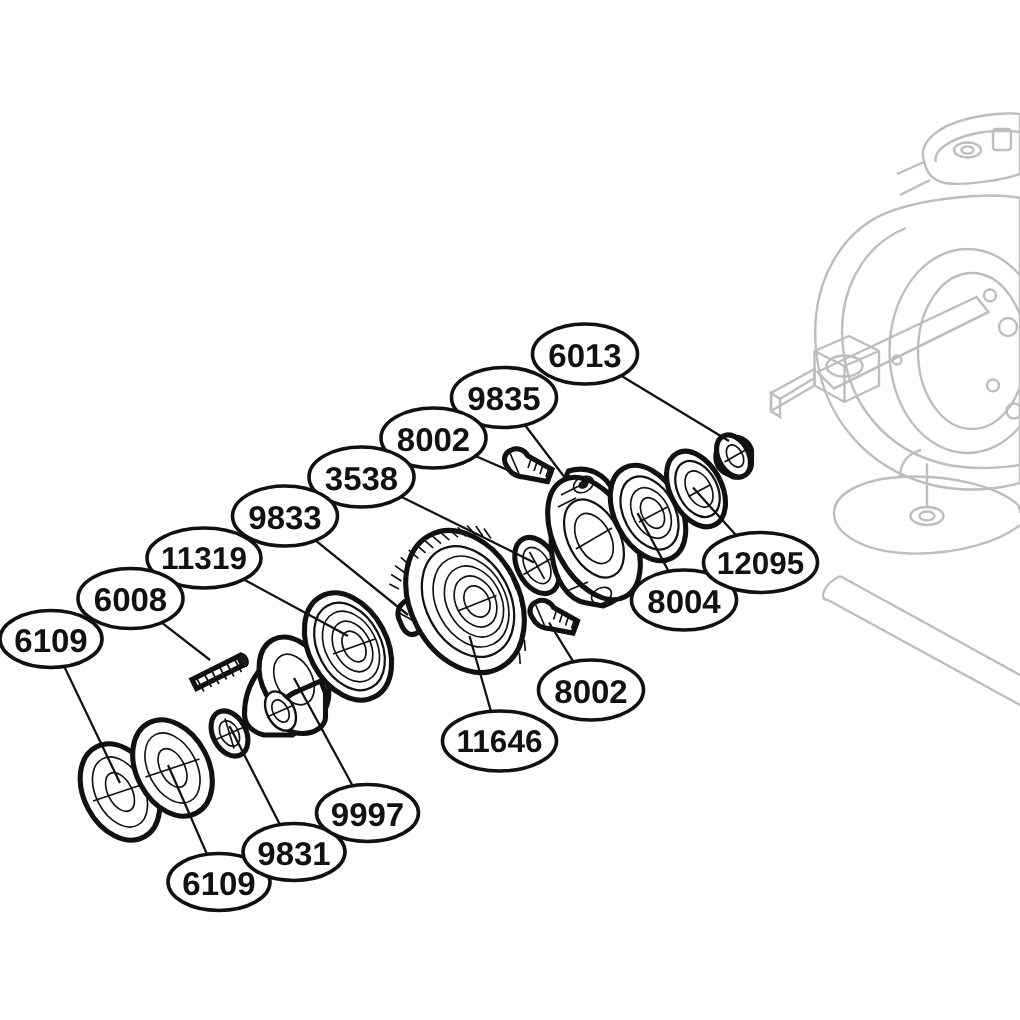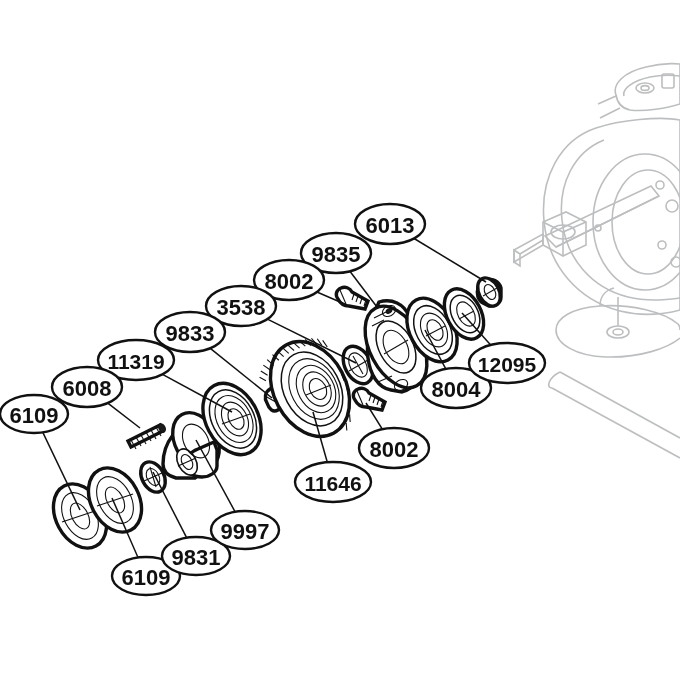--- a/index.html
+++ b/index.html
@@ -2,21 +2,21 @@
 <html><head>
 <meta charset="utf-8">
 <title>Exploded Parts Diagram</title>
 <style>
   html,body{margin:0;padding:0;background:#ffffff;}
   body{
     width:680px;height:680px;overflow:hidden;
     font-family:"Liberation Sans", sans-serif;
     position:relative;
   }
-  #stage{position:absolute;left:0;top:0;width:680px;height:608px;}
+  #stage{position:absolute;left:0;top:12px;width:680px;height:608px;}
   svg{display:block;}
   .lbl-text{
     font-family:"Liberation Sans", sans-serif;
     font-weight:700;
     text-anchor:middle;
     dominant-baseline:central;
     fill:#111111;
   }
   .ghost{stroke:#bcbec0;fill:none;stroke-width:1.6;}
   .lead{stroke:#111111;stroke-width:1.5;fill:none;}

